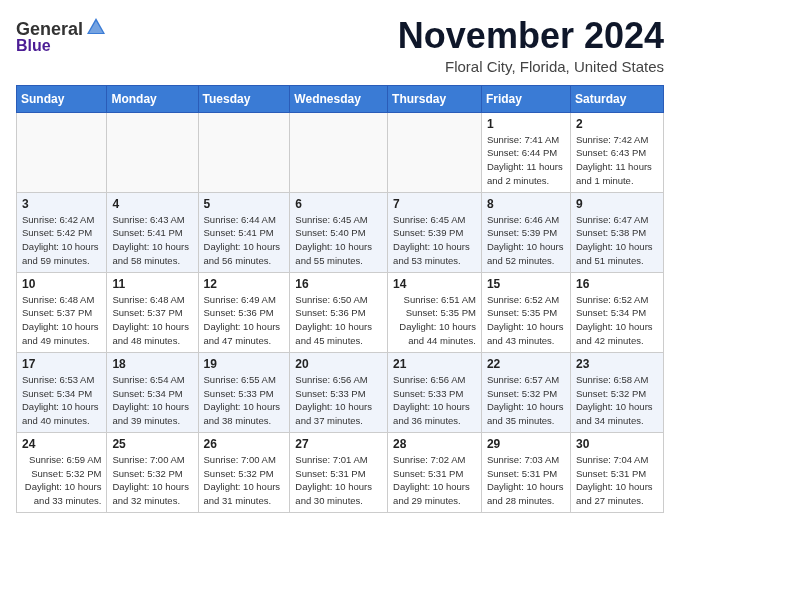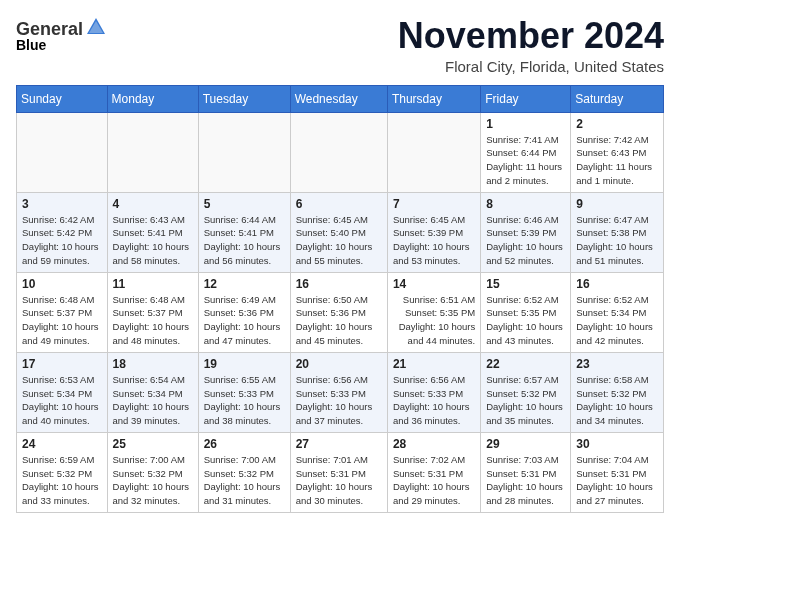--- a/index.html
+++ b/index.html
@@ -28,23 +28,23 @@
       display: flex;
       align-items: flex-end;
       line-height: 1;
     }
     .logo-general {
       font-size: 18px;
       font-weight: bold;
       color: #333;
     }
     .logo-blue {
-      font-size: 14px;
-      font-weight: bold;
-      color: #000000;
+      font-size: 16px;
+      font-weight: bold;
+      color: #4c1d95;
     }
     .logo-icon {
       width: 22px;
       height: 22px;
       margin-left: 2px;
     }
     .title-block {
       text-align: right;
     }
     .month-title {
@@ -60,21 +60,21 @@
     }
     .calendar {
       width: 100%;
       border-collapse: collapse;
       border: 1px solid #ccc;
     }
     .calendar th {
       background-color: #3a7bd5;
       color: #fff;
       font-size: 12px;
-      font-weight: normal;
+      font-weight: bold;
       padding: 6px 4px;
       text-align: left;
       border: 1px solid #2a5cb8;
     }
     .calendar td {
       vertical-align: top;
       border: 1px solid #ccc;
       padding: 4px 5px;
       font-size: 10px;
       color: #333;
@@ -314,21 +314,21 @@
             <span class="day-num">23</span>
             <div class="day-info" style="white-space: pre-line;">Sunrise: 6:58 AM
 Sunset: 5:32 PM
 Daylight: 10 hours
 and 34 minutes.</div>
           </td>
         </tr>
         <tr class="row-band-light">
           <td>
             <span class="day-num">24</span>
-            <div class="day-info" style="white-space: pre-line;">Sunrise: 6:59 AM
+            <div class="day-info" style="white-space: pre-line; text-align: right;">Sunrise: 6:59 AM
 Sunset: 5:32 PM
 Daylight: 10 hours
 and 33 minutes.</div>
           </td>
           <td>
             <span class="day-num">25</span>
             <div class="day-info" style="white-space: pre-line;">Sunrise: 7:00 AM
 Sunset: 5:32 PM
 Daylight: 10 hours
 and 32 minutes.</div>

